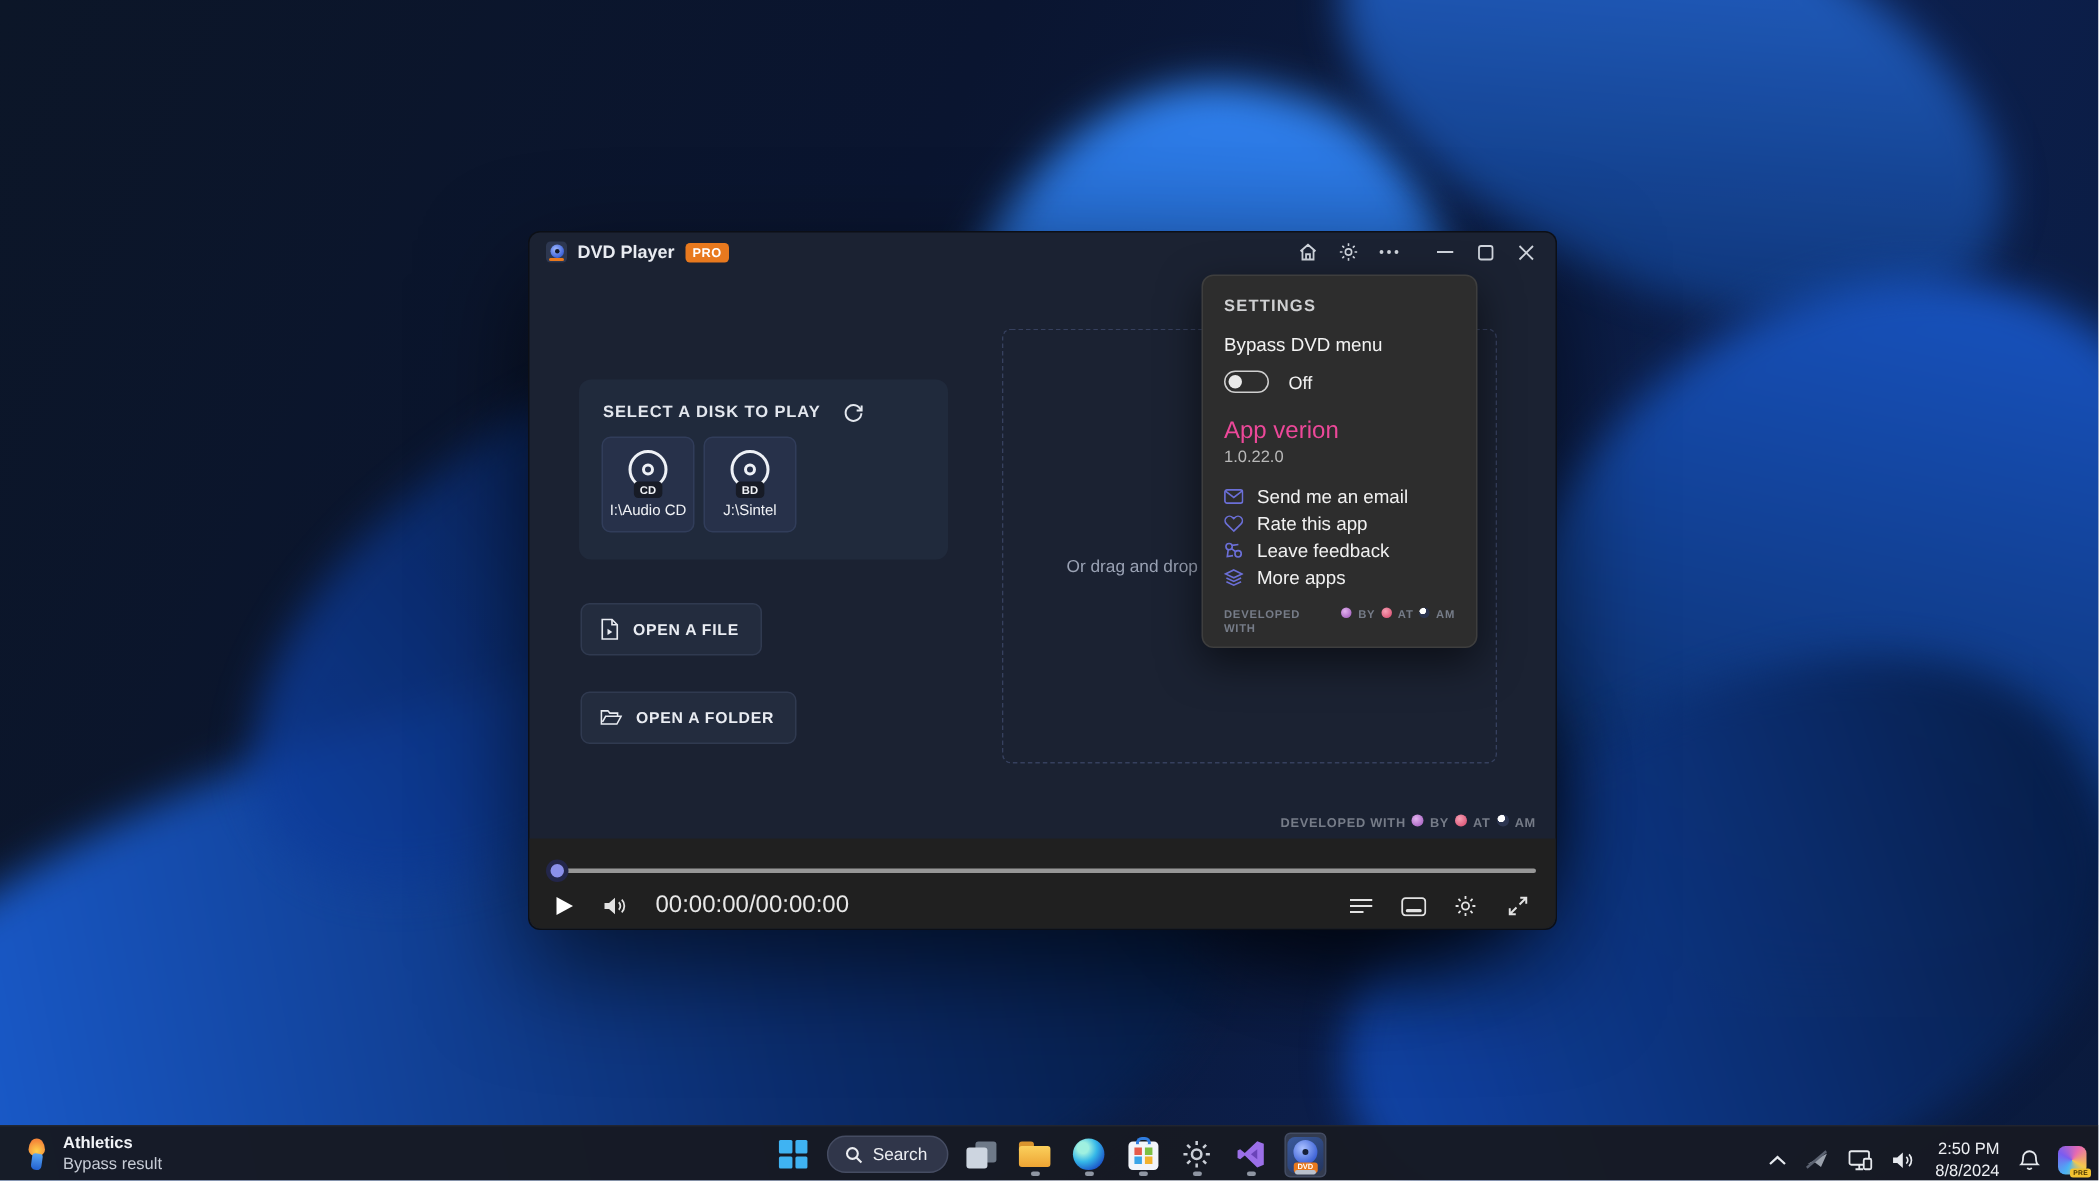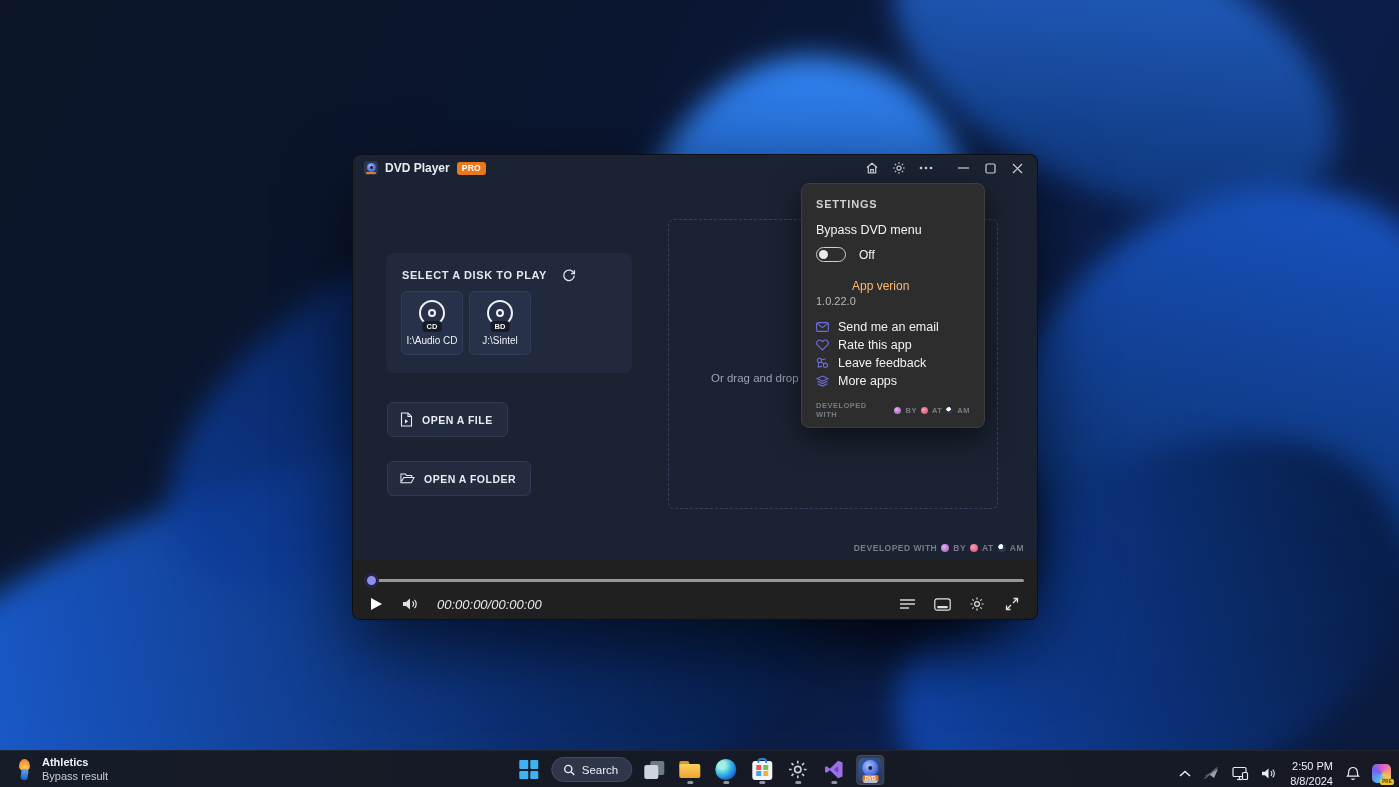--- a/index.html
+++ b/index.html
@@ -62,51 +62,51 @@
   .open-file { top:247px; }
   .open-folder { top:306px;justify-content:center; }
   .open-label { font-size:10.5px; font-weight:600; letter-spacing:.5px; }
 
   
   .dropzone { position:absolute; left:315px; top:64px; width:330px; height:290px;
     border:1px dashed #36405e; border-radius:6px; z-index:1; }
   .drop-text { position:absolute; left:358px; top:217px; font-size:11.5px; color:#9aa2b4; z-index:2; }
 
   
-  .dev-footer { display:flex; align-items:center; gap:4px; font-size:8.5px; font-weight:600;
+  .dev-footer { display:flex; align-items:flex-start; gap:4px; font-size:8.5px; font-weight:600;
     letter-spacing:.5px; color:#767c88; }
   .dev-footer.win-foot { position:absolute; right:13px; top:388px; }
   .dot { width:8px; height:8px; border-radius:50%; flex:0 0 auto; }
   .dot-heart { background:radial-gradient(circle at 38% 35%,#e3b2ef,#b06fc8 70%); }
   .dot-flower { background:radial-gradient(circle at 38% 35%,#f6a0b4,#df5f7e 70%); }
   .dot-clock { background:radial-gradient(circle at 35% 32%,#ffffff 0 32%,#2c3550 36%); }
 
   
   .controls { position:absolute; left:0; right:0; bottom:0; height:60px; background:#202020; border-radius:0 0 8px 8px; }
   .seek-track { position:absolute; left:18px; right:13px; top:20px; height:3px; background:#979797; border-radius:2px; }
   .seek-thumb { position:absolute; left:11px; top:14px; width:15px; height:15px; border-radius:50%;
     background:#8b90ea; border:3px solid #23264a; }
   .ctrl-row { position:absolute; left:10px; right:12px; top:32px; height:26px; display:flex; align-items:center; justify-content:space-between; }
   .ctrl-left { display:flex; align-items:center; gap:8px; }
   .ctrl-btn { width:26px; height:26px; display:flex; align-items:center; justify-content:center; color:#e2e2e2; }
   .play-tri { width:0; height:0; border-left:11px solid #fff; border-top:6.5px solid transparent; border-bottom:6.5px solid transparent; }
-  .time-text { font-size:13px; color:#e8e8e8; margin-left:6px;font-style:italic; }
+  .time-text { font-size:16px; color:#e8e8e8; margin-left:6px; }
   .ctrl-right { display:flex; align-items:center; gap:9px; }
 
   
   .settings-pop { position:absolute; left:448px; top:28px; width:184px; background:#2d2d2d;
     border:1px solid #3e3e3e; border-radius:8px; box-shadow:0 10px 28px rgba(0,0,0,.55);
     padding:14px 14px 8px 14px; z-index:20; }
   .set-title { font-size:11px; font-weight:600; letter-spacing:.8px; color:#cfd0d2; }
   .set-bypass { margin-top:13px; font-size:12.5px; color:#f3f3f3; }
   .toggle-row { margin-top:10px; display:flex; align-items:center; }
   .toggle { position:relative; width:30px; height:15px; border:1px solid #cfcfcf; border-radius:9px; background:transparent; }
   .knob { position:absolute; left:2px; top:1.5px; width:9px; height:9px; border-radius:50%; background:#e9e9e9; }
   .toggle-label { margin-left:13px; font-size:12px; color:#f3f3f3; }
-  .ver-label { margin-top:17px; font-size:12px; color:#fdba74;margin-left:36px; }
+  .ver-label { margin-top:17px; font-size:16px; color:#ec4899; }
   .ver-value { margin-top:2px; font-size:11px; color:#b9b9b9; }
   .links { margin-top:13px; display:flex; flex-direction:column; gap:5px; }
   .link-row { display:flex; align-items:center; gap:9px; height:13px; }
   .link-ico { color:#6b6fd7; display:flex; }
   .link-label { font-size:12.5px; color:#f1f1f1; }
   .dev-footer.pop-foot { margin-top:14px; justify-content:center; font-size:7.5px; }
   .dev-footer.pop-foot .dot { width:7px; height:7px; }
 
   
   .taskbar { position:absolute; left:0; bottom:0; width:1399px; height:37px;

